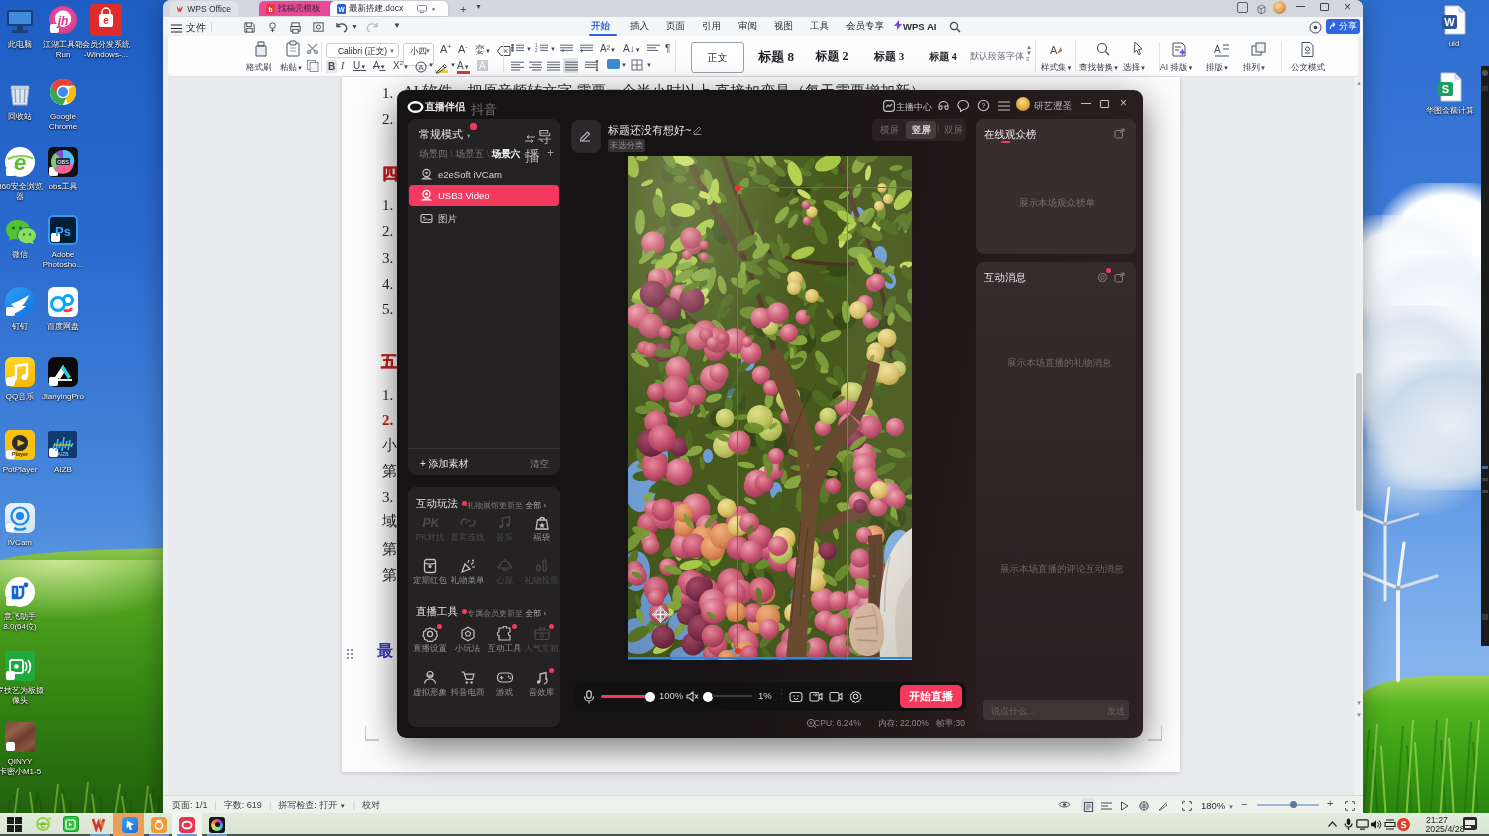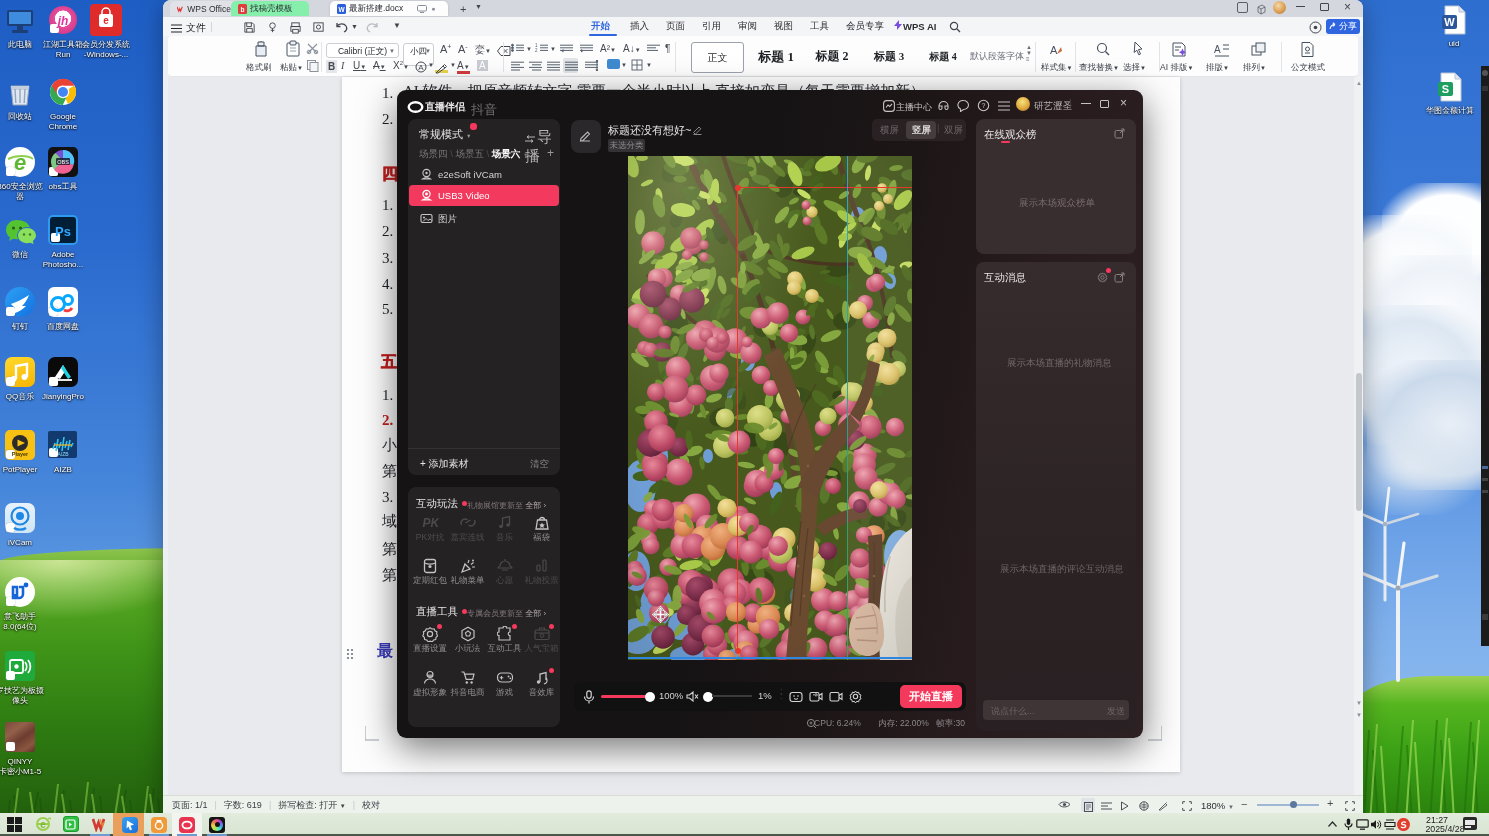--- a/index.html
+++ b/index.html
@@ -247,21 +247,21 @@
 .glab{position:absolute;font-size:8.5px;color:#3c4148;white-space:nowrap}
 .sep{position:absolute;top:42px;width:1px;height:30px;background:#e2e4e8}
 .sbox{position:absolute;top:44px;height:28px;background:#fff;border:1px solid #ccced4;border-radius:3px;text-align:center;color:#25272b;white-space:nowrap}
 .dtxt{position:absolute;font-family:"Liberation Serif",serif;font-size:15px;color:#1f2125;white-space:nowrap}
 </style>
 
 <div class="ab" style="left:0;top:0;width:1200px;height:17px;background:#d4d7dd;border-radius:8px 8px 0 0"></div>
 <div class="wtab" style="left:7px;width:68px;background:#e0e2e7"><svg width="10" height="10" viewBox="0 0 10 10" style="margin-right:3px">
         <path d="M0 2 L2.4 8 L3.8 4.5 L5 8 L7.4 2" stroke="#e03e3e" stroke-width="1.6" fill="none"></path>
       </svg>WPS Office</div>
-<div class="wtab" style="left:68px;width:78px;background:#86efac"><svg width="9" height="10" viewBox="0 0 9 10" style="margin-right:3px">
+<div class="wtab" style="left:96px;width:78px;background:#ec4899"><svg width="9" height="10" viewBox="0 0 9 10" style="margin-right:3px">
         <rect width="9" height="10" rx="1.5" fill="#e03e3e"></rect>
         <text x="4.5" y="7.5" font-size="6.5" fill="#fff" text-anchor="middle" font-weight="bold">b</text>
       </svg>找稿壳模板</div>
 <div class="wtab" style="left:167px;width:118px;background:#fdfdfe;box-shadow:0 0 3px rgba(0,0,0,0.12)"><svg width="9" height="10" viewBox="0 0 9 10" style="margin-right:3px">
         <rect width="9" height="10" rx="1.5" fill="#2b5fd9"></rect>
         <text x="4.5" y="7.5" font-size="6.5" fill="#fff" text-anchor="middle" font-weight="bold">W</text>
       </svg>最新搭建.docx<svg width="10" height="8" viewBox="0 0 10 8" style="margin-left:14px">
         <rect x="0.5" y="0.5" width="9" height="5.5" rx="1" stroke="#8a8f98" fill="none"></rect>
         <path d="M3 7.5 h4" stroke="#8a8f98"></path>
       </svg><span style="margin-left:4px;color:#8a8f98;font-size:7px">●</span></div>
@@ -481,21 +481,21 @@
     <svg class="ab" style="left:468px;top:59px" width="13" height="12" viewBox="0 0 13 12">
       <g stroke="#55606d" stroke-width="0.9" fill="none">
         <rect x="1" y="1" width="10" height="10"></rect>
         <path d="M6 1 V11 M1 6 H11"></path>
       </g>
     </svg>
     <div class="gi" style="left:483px;top:62px;font-size:6px">▼</div>
 <div class="sep" style="left:512px"></div>
 
 <div class="ab" style="left:528px;top:42px;width:53px;height:31px;background:#fff;border:1.4px solid #9aa2ac;border-radius:3px;text-align:center;line-height:29px;font-size:10px;color:#25272b">正文</div>
-<div class="ab" style="left:588px;top:42px;width:50px;height:31px;text-align:center;line-height:29px;font-size:13px;color:#1f2125;font-weight:bold;font-family:'Liberation Serif',serif">标题 1</div>
+<div class="ab" style="left:588px;top:42px;width:50px;height:31px;text-align:center;line-height:29px;font-size:13px;color:#1f2125;font-weight:bold;font-family:'Liberation Serif',serif">标题 8</div>
 <div class="ab" style="left:645px;top:42px;width:48px;height:31px;text-align:center;line-height:29px;font-size:12px;color:#1f2125;font-weight:bold;font-family:'Liberation Serif',serif">标题 2</div>
 <div class="ab" style="left:703px;top:42px;width:46px;height:31px;text-align:center;line-height:29px;font-size:11px;color:#1f2125;font-weight:bold;font-family:'Liberation Serif',serif">标题 3</div>
 <div class="ab" style="left:758px;top:42px;width:44px;height:31px;text-align:center;line-height:29px;font-size:10px;color:#1f2125;font-weight:bold;font-family:'Liberation Serif',serif">标题 4</div>
 <div class="ab" style="left:806px;top:42px;width:56px;height:31px;text-align:center;line-height:29px;font-size:9px;color:#6b7078">默认段落字体</div>
 <div class="ab" style="left:863px;top:44px;font-size:6px;color:#6b7078">▲<br>▼<br>≡</div>
 <div class="sep" style="left:872px"></div>
 <svg class="ab" style="left:884px;top:42px" width="16" height="16" viewBox="0 0 16 16">
       <text x="3" y="12" font-size="11" fill="#46525f" font-family="Liberation Serif">A</text>
       <path d="M10 12 L14 5 L15 9 Z" fill="#c86a3a"></path>
     </svg>

